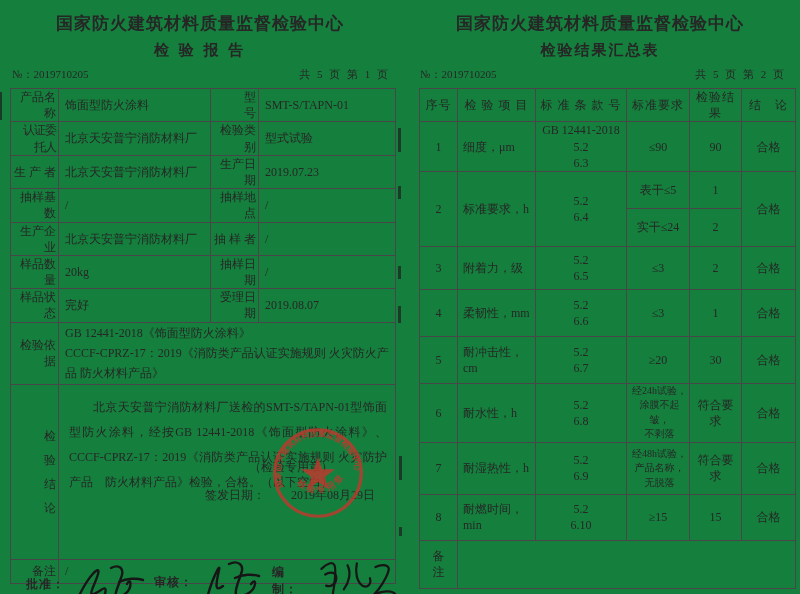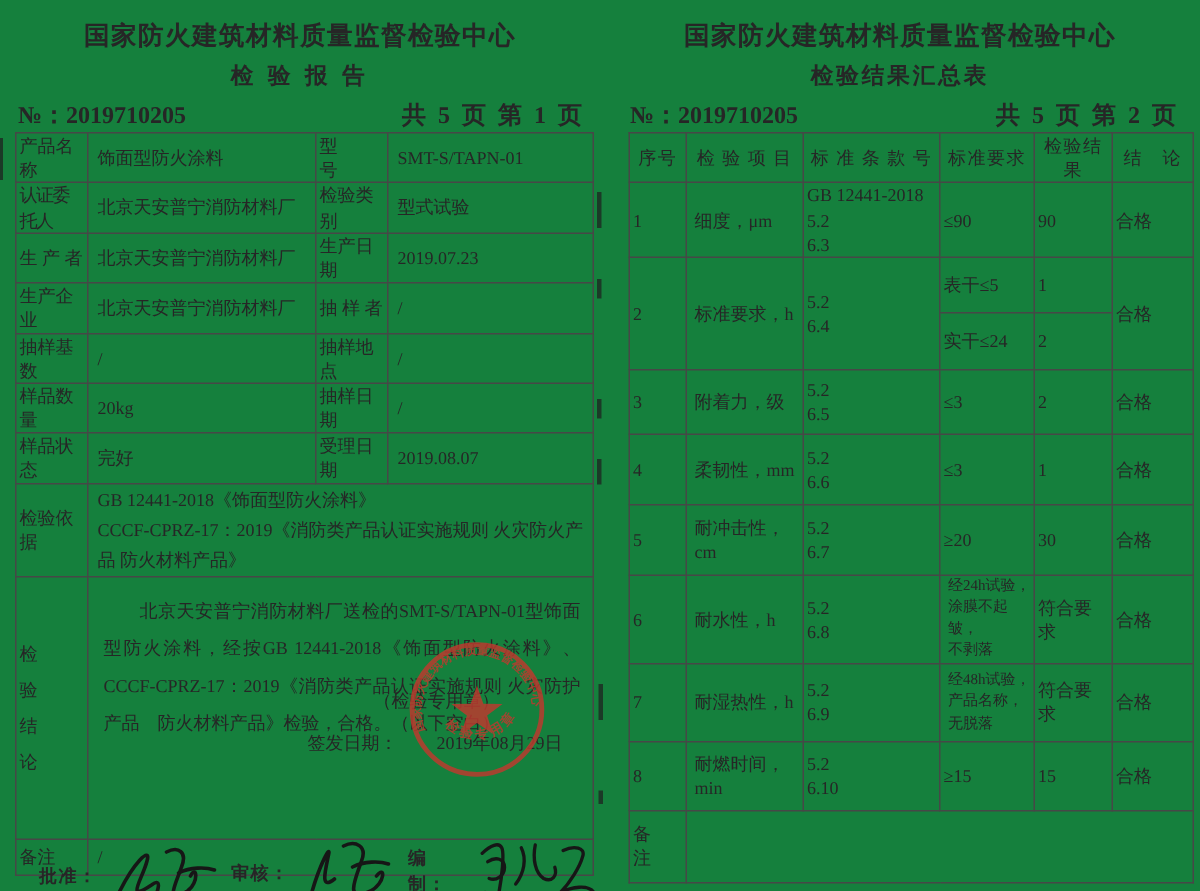--- a/index.html
+++ b/index.html
@@ -8,30 +8,30 @@
     font-family:"Liberation Serif","DejaVu Serif",serif;color:#262626;
     overflow:hidden;
   }
   .page{position:absolute;top:0;height:594px;background:#15803d;}
   #page-left{left:0;width:400px;}
   #page-right{left:400px;width:400px;}
   .center-name{position:absolute;top:12px;left:0;width:100%;text-align:center;
     font-size:17px;font-weight:bold;letter-spacing:1px;}
   .doc-title{position:absolute;top:41px;left:0;width:100%;text-align:center;
     font-size:15px;font-weight:bold;letter-spacing:3px;}
-  .meta-line{position:absolute;top:67px;left:12px;right:10px;font-size:16px;
-    display:flex;justify-content:space-between;font-weight:bold;}
+  .meta-line{position:absolute;top:67px;left:12px;right:10px;font-size:11px;
+    display:flex;justify-content:space-between;}
   .meta-line .pgn{letter-spacing:2px;}
   table{border-collapse:collapse;table-layout:fixed;position:absolute;
     font-size:12px;}
   td,th{border:1px solid #474747;padding:0 2px;overflow:hidden;
     font-weight:normal;line-height:1.35;}
   
   #tbl-report{left:10px;top:88px;width:385px;border:1.5px solid #3c3c3c;}
-  #tbl-report td.lbl{text-align:left;letter-spacing:0;}
+  #tbl-report td.lbl{text-align:right;letter-spacing:0;}
   #tbl-report td.val{text-align:left;padding-left:6px;}
   tr.r-info{height:25px;}
   tr.r-basis{height:50px;}
   tr.r-items{height:22px;}
   tr.r-concl{height:175px;}
   tr.r-rem{height:24px;}
   .basis-cell div{line-height:1.7;}
   .vlabel{text-align:center;vertical-align:middle;}
   .vlabel span{display:block;line-height:24px;}
   .concl-cell{vertical-align:top;position:relative;}
@@ -44,21 +44,21 @@
     z-index:4;opacity:.82;}
   .footer-sign{position:absolute;left:0;top:544px;width:400px;height:50px;}
   .sig-group{position:absolute;display:flex;align-items:center;}
   .sig-label{font-size:12px;font-weight:bold;letter-spacing:1px;}
   .sig-svg{margin-left:6px;}
   .sig-svg path{fill:none;stroke:#161616;stroke-width:2.4;stroke-linecap:round;
     stroke-linejoin:round;}
   
   #tbl-summary{left:19px;top:88px;width:376px;border:1.5px solid #3c3c3c;}
   #tbl-summary th{height:27px;text-align:center;letter-spacing:1px;}
-  #tbl-summary td{}
+  #tbl-summary td{text-align:center;}
   #tbl-summary td.item{text-align:left;padding-left:5px;margin-left:40px;}
   .pre{white-space:pre-line;}
   td.req-multi{text-align:left;padding-left:5px;font-size:10px;
     white-space:pre-line;line-height:1.45;}
   tr.s1{height:46px;} tr.s2a{height:37px;} tr.s2b{height:38px;}
   tr.s3{height:43px;} tr.s4{height:47px;} tr.s5{height:47px;}
   tr.s6{height:47px;} tr.s7{height:52px;} tr.s8{height:46px;}
   tr.srem{height:48px;}
   .rem-cell{text-align:left !important;padding-left:14px !important;}
   .artifact{position:absolute;background:#1f1f1f;opacity:.72;width:3px;}
@@ -94,29 +94,29 @@
         <td class="lbl">检验类别</td>
         <td class="val">型式试验</td>
       </tr>
       <tr class="r-info">
         <td class="lbl">生 产 者</td>
         <td class="val">北京天安普宁消防材料厂</td>
         <td class="lbl">生产日期</td>
         <td class="val">2019.07.23</td>
       </tr>
       <tr class="r-info">
+        <td class="lbl">抽样基数</td>
+        <td class="val">/</td>
+        <td class="lbl">抽样地点</td>
+        <td class="val">/</td>
+      </tr>
+      <tr class="r-info">
         <td class="lbl">生产企业</td>
         <td class="val">北京天安普宁消防材料厂</td>
         <td class="lbl">抽 样 者</td>
-        <td class="val">/</td>
-      </tr>
-      <tr class="r-info">
-        <td class="lbl">抽样基数</td>
-        <td class="val">/</td>
-        <td class="lbl">抽样地点</td>
         <td class="val">/</td>
       </tr>
       <tr class="r-info">
         <td class="lbl">样品数量</td>
         <td class="val">20kg</td>
         <td class="lbl">抽样日期</td>
         <td class="val">/</td>
       </tr>
       <tr class="r-info">
         <td class="lbl">样品状态</td>

